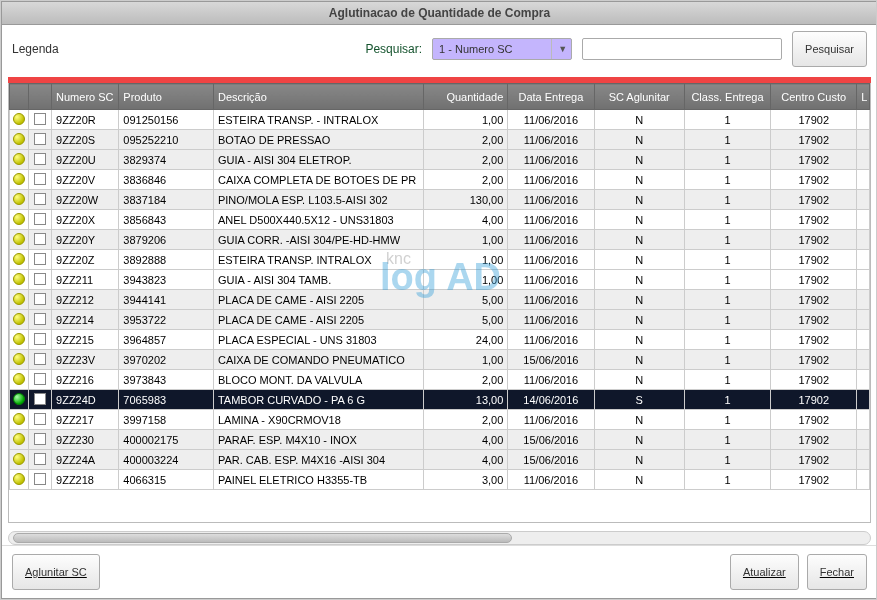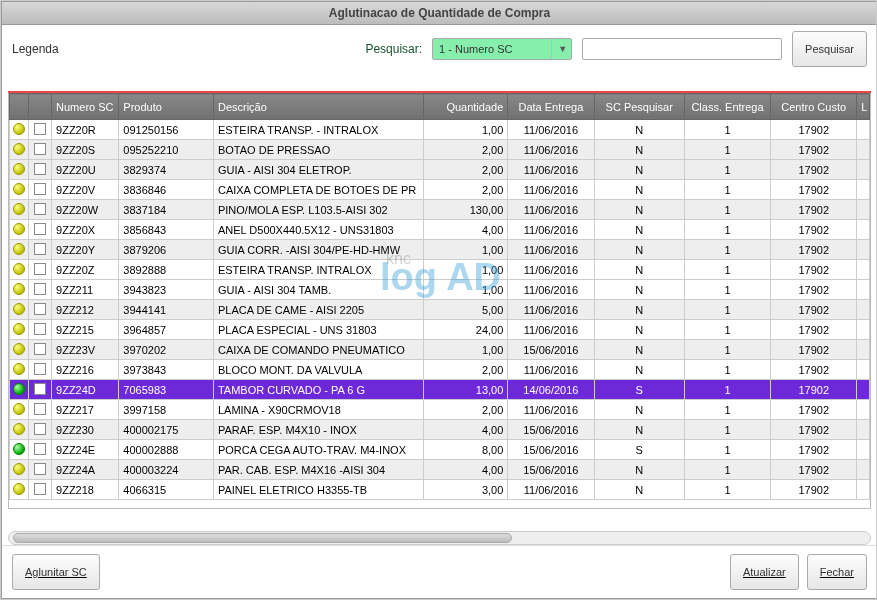--- a/index.html
+++ b/index.html
@@ -37,21 +37,21 @@
   }
   .legend-label { color: #333; font-size: 12px; margin-right: auto; }
   .pesq-label { color: #14532d; font-size: 12px; margin-left: 28px; }
   .select {
     display: flex;
     align-items: center;
     border: 1px solid #aaa;
     border-radius: 2px;
     height: 22px;
     width: 140px;
-    background: #86efac;
+    background: #c4b5fd;
     padding: 0 4px 0 6px;
     font-size: 11px;
     color: #333;
     justify-content: space-between;
   }
   .select .chev { color:#555; font-size:9px; border-left:1px solid #bbb; padding-left:6px; height:100%; display:flex; align-items:center;}
   .search-input {
     height: 22px;
     width: 200px;
     border: 1px solid #aaa;
@@ -65,24 +65,24 @@
     border: 1px solid #aaa;
     border-radius: 3px;
     background: linear-gradient(#fdfdfd, #e6e6e6);
     font-size: 11px;
     color: #333;
     cursor: pointer;
   }
   .table-wrap {
     flex: 1;
     overflow: hidden;
-    border-top: 2px solid #ef4444;
+    border-top: 6px solid #ef4444;
     display:flex;
     flex-direction:column;
-    margin: 18px 6px;
+    margin: 4px 6px;
     justify-content: flex-end;
   }
   .table-scroll {
     overflow-x: auto;
     overflow-y: auto;
     flex:1;
     border-left:1px solid #bbb;
     border-right:1px solid #bbb;
     border-bottom:1px solid #bbb;
   }
@@ -104,21 +104,21 @@
   td {
     border: 1px solid #ccc;
     padding: 2px 4px;
     height: 20px;
     font-size: 11px;
     white-space: nowrap;
     overflow: hidden;
   }
   tr.even td { background: #eeeeee; }
   tr.odd td { background: #ffffff; }
-  tr.selected td { background: #6d28d9; color: #fff; }
+  tr.selected td { background: #0f172a; color: #fff; }
   .col-status { width: 18px; text-align:center; padding:0;}
   .col-check { width: 22px; text-align:center; padding:0;}
   .col-sc { width: 64px; }
   .col-prod { width: 90px; }
   .col-desc { width: 200px; }
   .col-qty { width: 80px; text-align:right; }
   .col-date { width: 82px; text-align:center;}
   .col-ag { width: 86px; text-align:center;}
   .col-class { width: 82px; text-align:center;}
   .col-cc { width: 82px; text-align:center;}
@@ -200,21 +200,21 @@
       <table>
         <thead>
           <tr id="header-row">
               <th class="col-status"></th>
               <th class="col-check"></th>
               <th class="col-sc">Numero SC</th>
               <th class="col-prod">Produto</th>
               <th class="col-desc">Descrição</th>
               <th class="col-qty">Quantidade</th>
               <th class="col-date">Data Entrega</th>
-              <th class="col-ag">SC Pesquisar</th>
+              <th class="col-ag">SC Aglunitar</th>
               <th class="col-class">Class. Entrega</th>
               <th class="col-cc">Centro Custo</th>
               <th class="col-extra">L</th>
             </tr>
         </thead>
         <tbody id="body-rows">
             <tr class="odd">
               <td class="col-status"><span class="status-dot "></span></td>
               <td class="col-check"><span class="chk"></span></td>
               <td class="col-sc">9ZZ20R</td>
@@ -329,20 +329,33 @@
               <td class="col-ag">N</td>
               <td class="col-class">1</td>
               <td class="col-cc">17902</td>
               <td class="col-extra"></td>
             </tr>
             <tr class="even">
               <td class="col-status"><span class="status-dot "></span></td>
               <td class="col-check"><span class="chk"></span></td>
               <td class="col-sc">9ZZ212</td>
               <td class="col-prod">3944141</td>
+              <td class="col-desc">PLACA DE CAME - AISI 2205</td>
+              <td class="col-qty">5,00</td>
+              <td class="col-date">11/06/2016</td>
+              <td class="col-ag">N</td>
+              <td class="col-class">1</td>
+              <td class="col-cc">17902</td>
+              <td class="col-extra"></td>
+            </tr>
+            <tr class="even">
+              <td class="col-status"><span class="status-dot "></span></td>
+              <td class="col-check"><span class="chk"></span></td>
+              <td class="col-sc">9ZZ214</td>
+              <td class="col-prod">3953722</td>
               <td class="col-desc">PLACA DE CAME - AISI 2205</td>
               <td class="col-qty">5,00</td>
               <td class="col-date">11/06/2016</td>
               <td class="col-ag">N</td>
               <td class="col-class">1</td>
               <td class="col-cc">17902</td>
               <td class="col-extra"></td>
             </tr>
             <tr class="odd">
               <td class="col-status"><span class="status-dot "></span></td>
@@ -411,33 +424,20 @@
             </tr>
             <tr class="even">
               <td class="col-status"><span class="status-dot "></span></td>
               <td class="col-check"><span class="chk"></span></td>
               <td class="col-sc">9ZZ230</td>
               <td class="col-prod">400002175</td>
               <td class="col-desc">PARAF. ESP. M4X10 - INOX</td>
               <td class="col-qty">4,00</td>
               <td class="col-date">15/06/2016</td>
               <td class="col-ag">N</td>
-              <td class="col-class">1</td>
-              <td class="col-cc">17902</td>
-              <td class="col-extra"></td>
-            </tr>
-            <tr class="odd">
-              <td class="col-status"><span class="status-dot green"></span></td>
-              <td class="col-check"><span class="chk"></span></td>
-              <td class="col-sc">9ZZ24E</td>
-              <td class="col-prod">400002888</td>
-              <td class="col-desc">PORCA CEGA AUTO-TRAV. M4-INOX</td>
-              <td class="col-qty">8,00</td>
-              <td class="col-date">15/06/2016</td>
-              <td class="col-ag">S</td>
               <td class="col-class">1</td>
               <td class="col-cc">17902</td>
               <td class="col-extra"></td>
             </tr>
             <tr class="even">
               <td class="col-status"><span class="status-dot "></span></td>
               <td class="col-check"><span class="chk"></span></td>
               <td class="col-sc">9ZZ24A</td>
               <td class="col-prod">400003224</td>
               <td class="col-desc">PAR. CAB. ESP. M4X16 -AISI 304</td>

